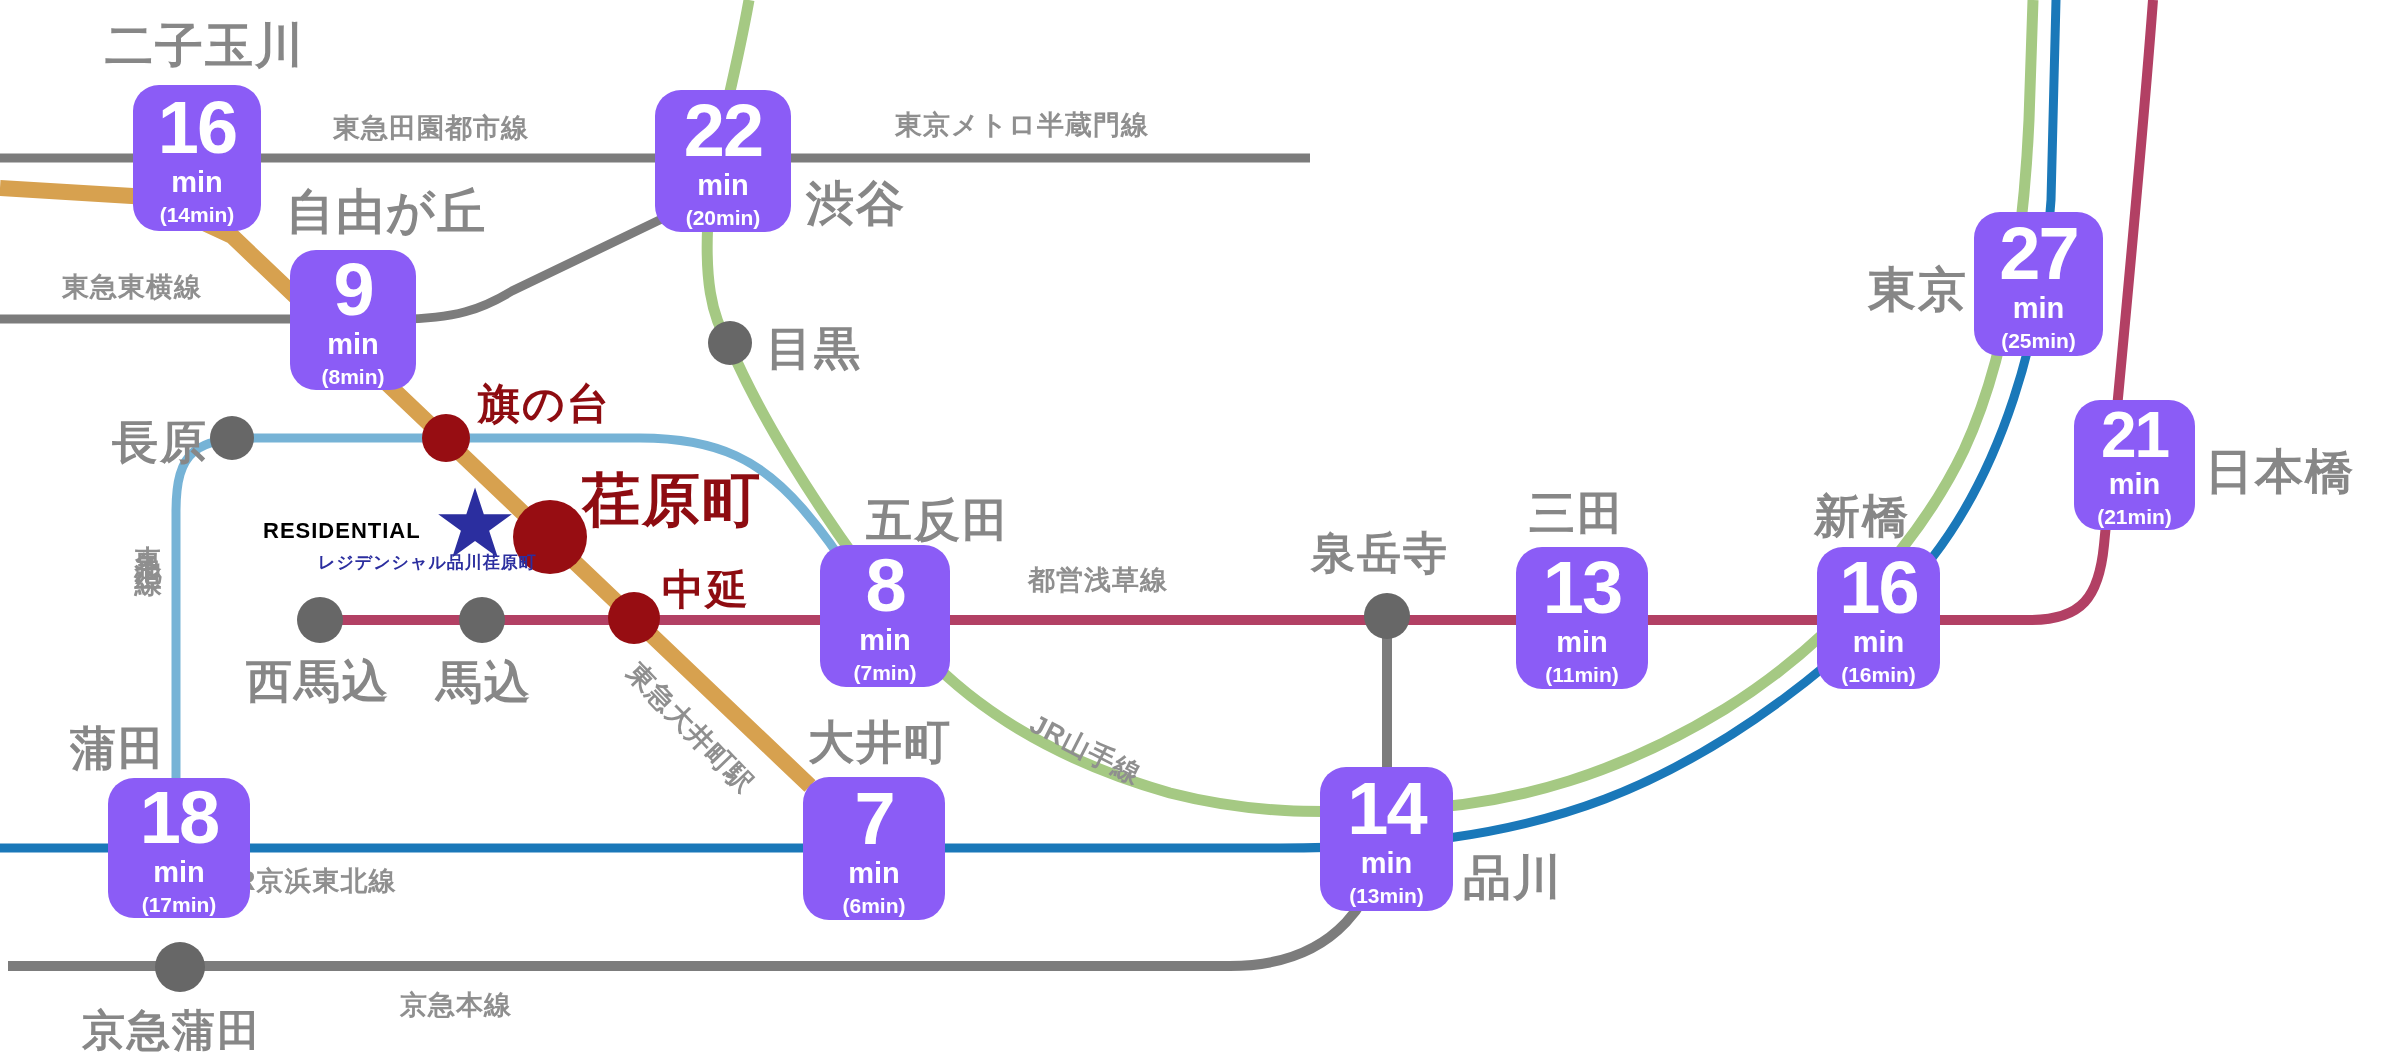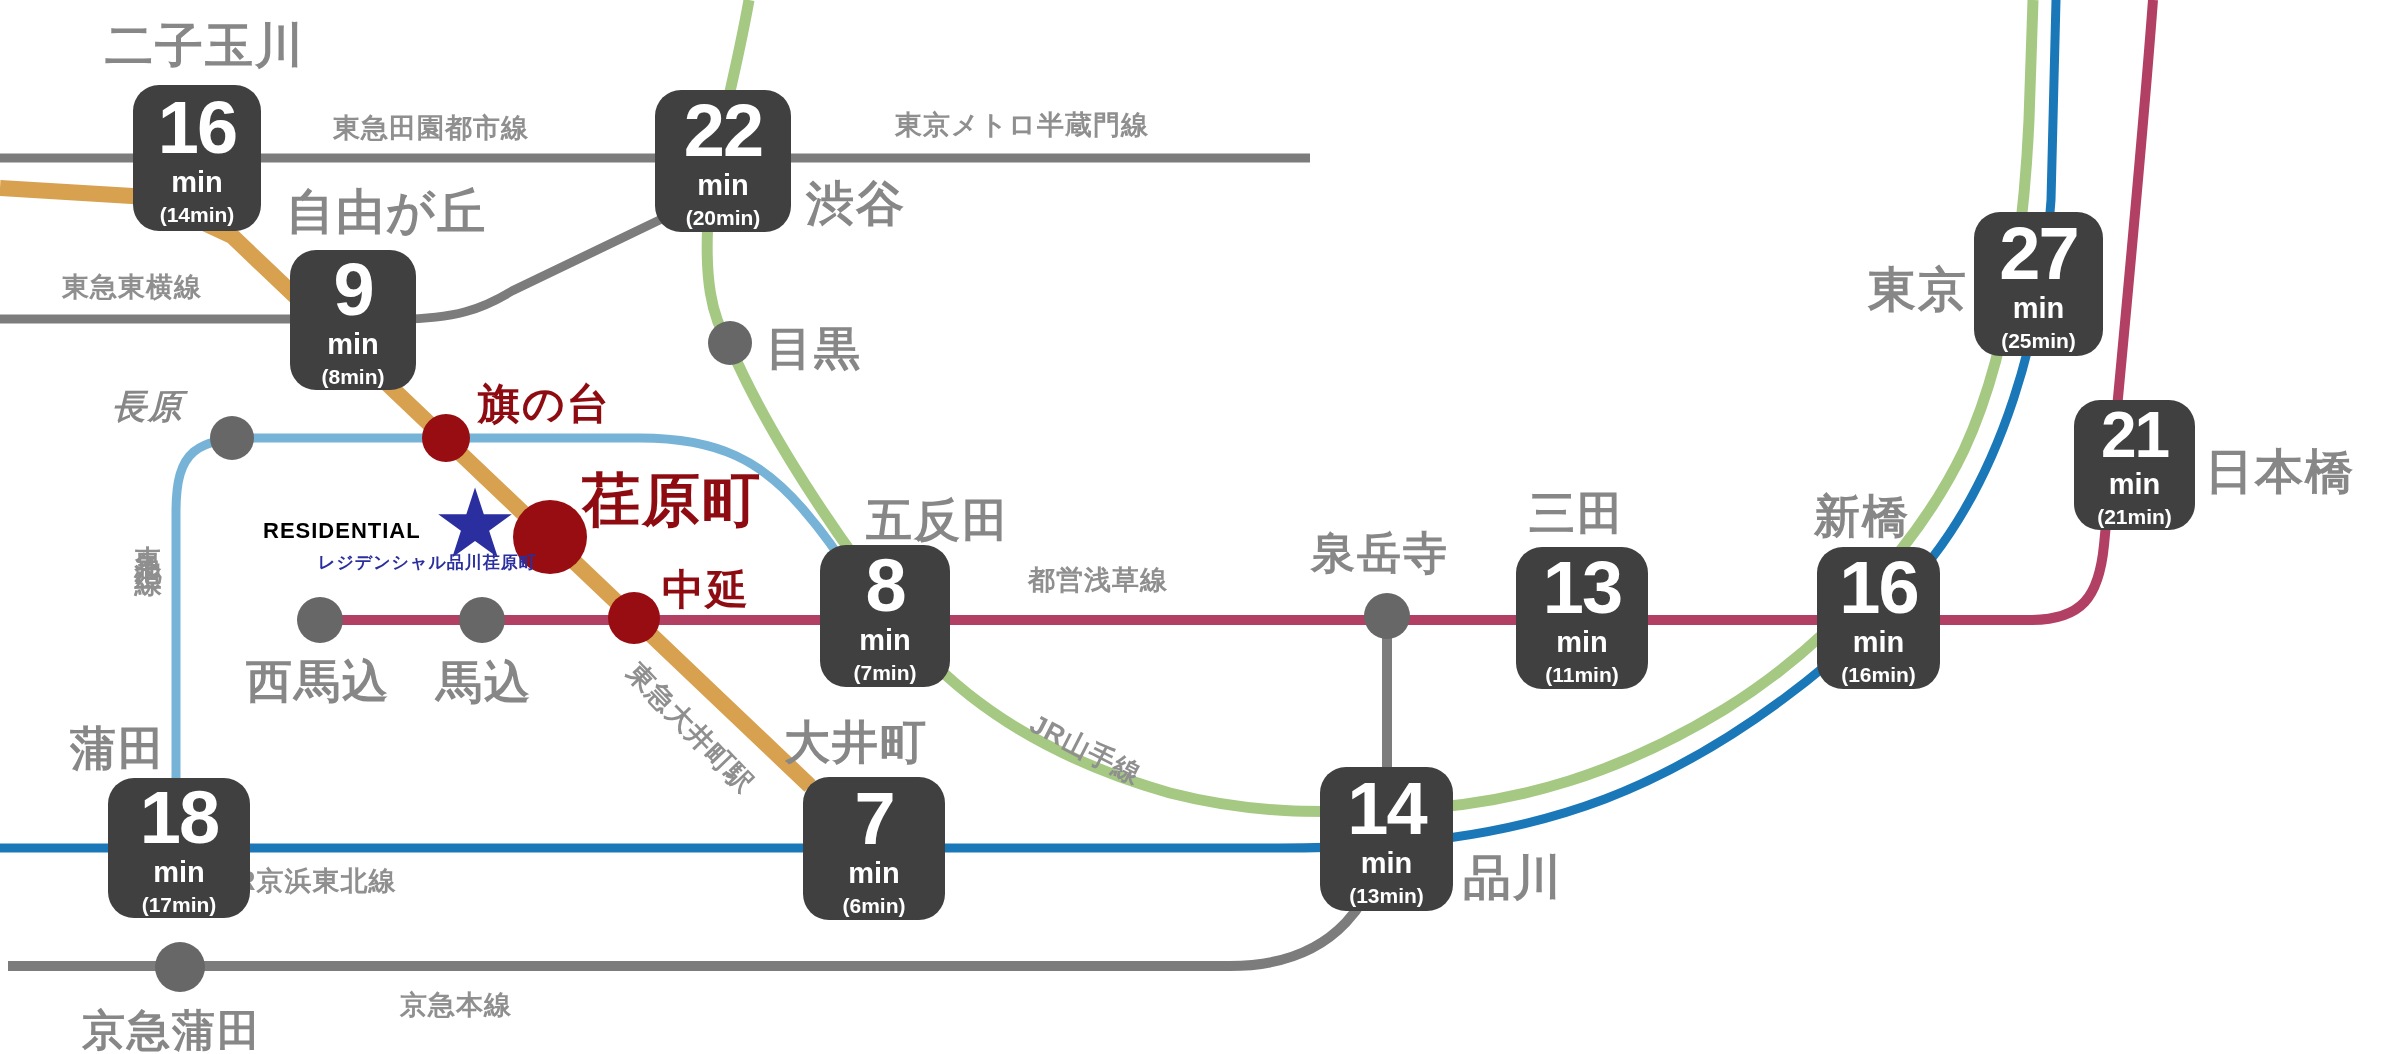--- a/index.html
+++ b/index.html
@@ -5,21 +5,21 @@
   html,body{margin:0;padding:0;background:#ffffff;}
   #canvas{
     position:relative;width:2400px;height:1054px;overflow:hidden;background:#ffffff;
     font-family:"Liberation Sans","DejaVu Sans",sans-serif;
   }
   #rails{position:absolute;left:0;top:0;z-index:1;}
   .st-label{position:absolute;color:#878787;font-weight:600;letter-spacing:2px;z-index:4;white-space:nowrap;}
   .line-label{position:absolute;color:#8f8f8f;font-size:27px;font-weight:600;letter-spacing:1px;z-index:3;white-space:nowrap;}
   .red-label{position:absolute;color:#8e0c11;font-weight:700;letter-spacing:2px;z-index:4;white-space:nowrap;}
   .badge{
-    position:absolute;background:#404040;border-radius:26px;color:#ffffff;
+    position:absolute;background:#8b5cf6;border-radius:26px;color:#ffffff;
     display:flex;flex-direction:column;justify-content:center;align-items:center;
     z-index:5;line-height:1;text-align:center;
   }
   .badge .num{font-size:74px;font-weight:600;letter-spacing:-2px;}
   .badge .unit{font-size:29px;font-weight:600;margin-top:3px;}
   .badge .alt{font-size:21px;font-weight:600;margin-top:7px;text-align:center;}
   .badge.small .num{font-size:64px;}
   .badge.small .alt{}
   .rot{transform-origin:left top;}
   .vert{writing-mode:vertical-rl;letter-spacing:6px;}
@@ -115,23 +115,23 @@
   <div class="badge small" style="left:2074px;top:400px;width:121px;height:130px;">
     <div class="num">21</div>
     <div class="unit">min</div>
     <div class="alt">(21min)</div>
   </div>
 
   <div class="st-label" style="left:105px;top:14px;font-size:48px;">二子玉川</div>
   <div class="st-label" style="left:286px;top:180px;font-size:48px;">自由が丘</div>
   <div class="st-label" style="left:806px;top:172px;font-size:48px;">渋谷</div>
   <div class="st-label" style="left:766px;top:318px;font-size:46px;">目黒</div>
-  <div class="st-label" style="left:112px;top:384px;font-size:34px;font-style:italic;">長原</div>
+  <div class="st-label" style="left:112px;top:412px;font-size:46px;">長原</div>
   <div class="st-label" style="left:866px;top:490px;font-size:46px;">五反田</div>
-  <div class="st-label" style="left:784px;top:712px;font-size:46px;">大井町</div>
+  <div class="st-label" style="left:808px;top:712px;font-size:46px;">大井町</div>
   <div class="st-label" style="left:70px;top:718px;font-size:46px;">蒲田</div>
   <div class="st-label" style="left:246px;top:651px;font-size:46px;">西馬込</div>
   <div class="st-label" style="left:436px;top:652px;font-size:46px;">馬込</div>
   <div class="st-label" style="left:82px;top:1002px;font-size:43px;">京急蒲田</div>
   <div class="st-label" style="left:1311px;top:524px;font-size:44px;">泉岳寺</div>
   <div class="st-label" style="left:1529px;top:483px;font-size:46px;">三田</div>
   <div class="st-label" style="left:1814px;top:486px;font-size:46px;">新橋</div>
   <div class="st-label" style="left:1463px;top:846px;font-size:48px;">品川</div>
   <div class="st-label" style="left:1868px;top:258px;font-size:48px;">東京</div>
   <div class="st-label" style="left:2205px;top:440px;font-size:48px;">日本橋</div>

